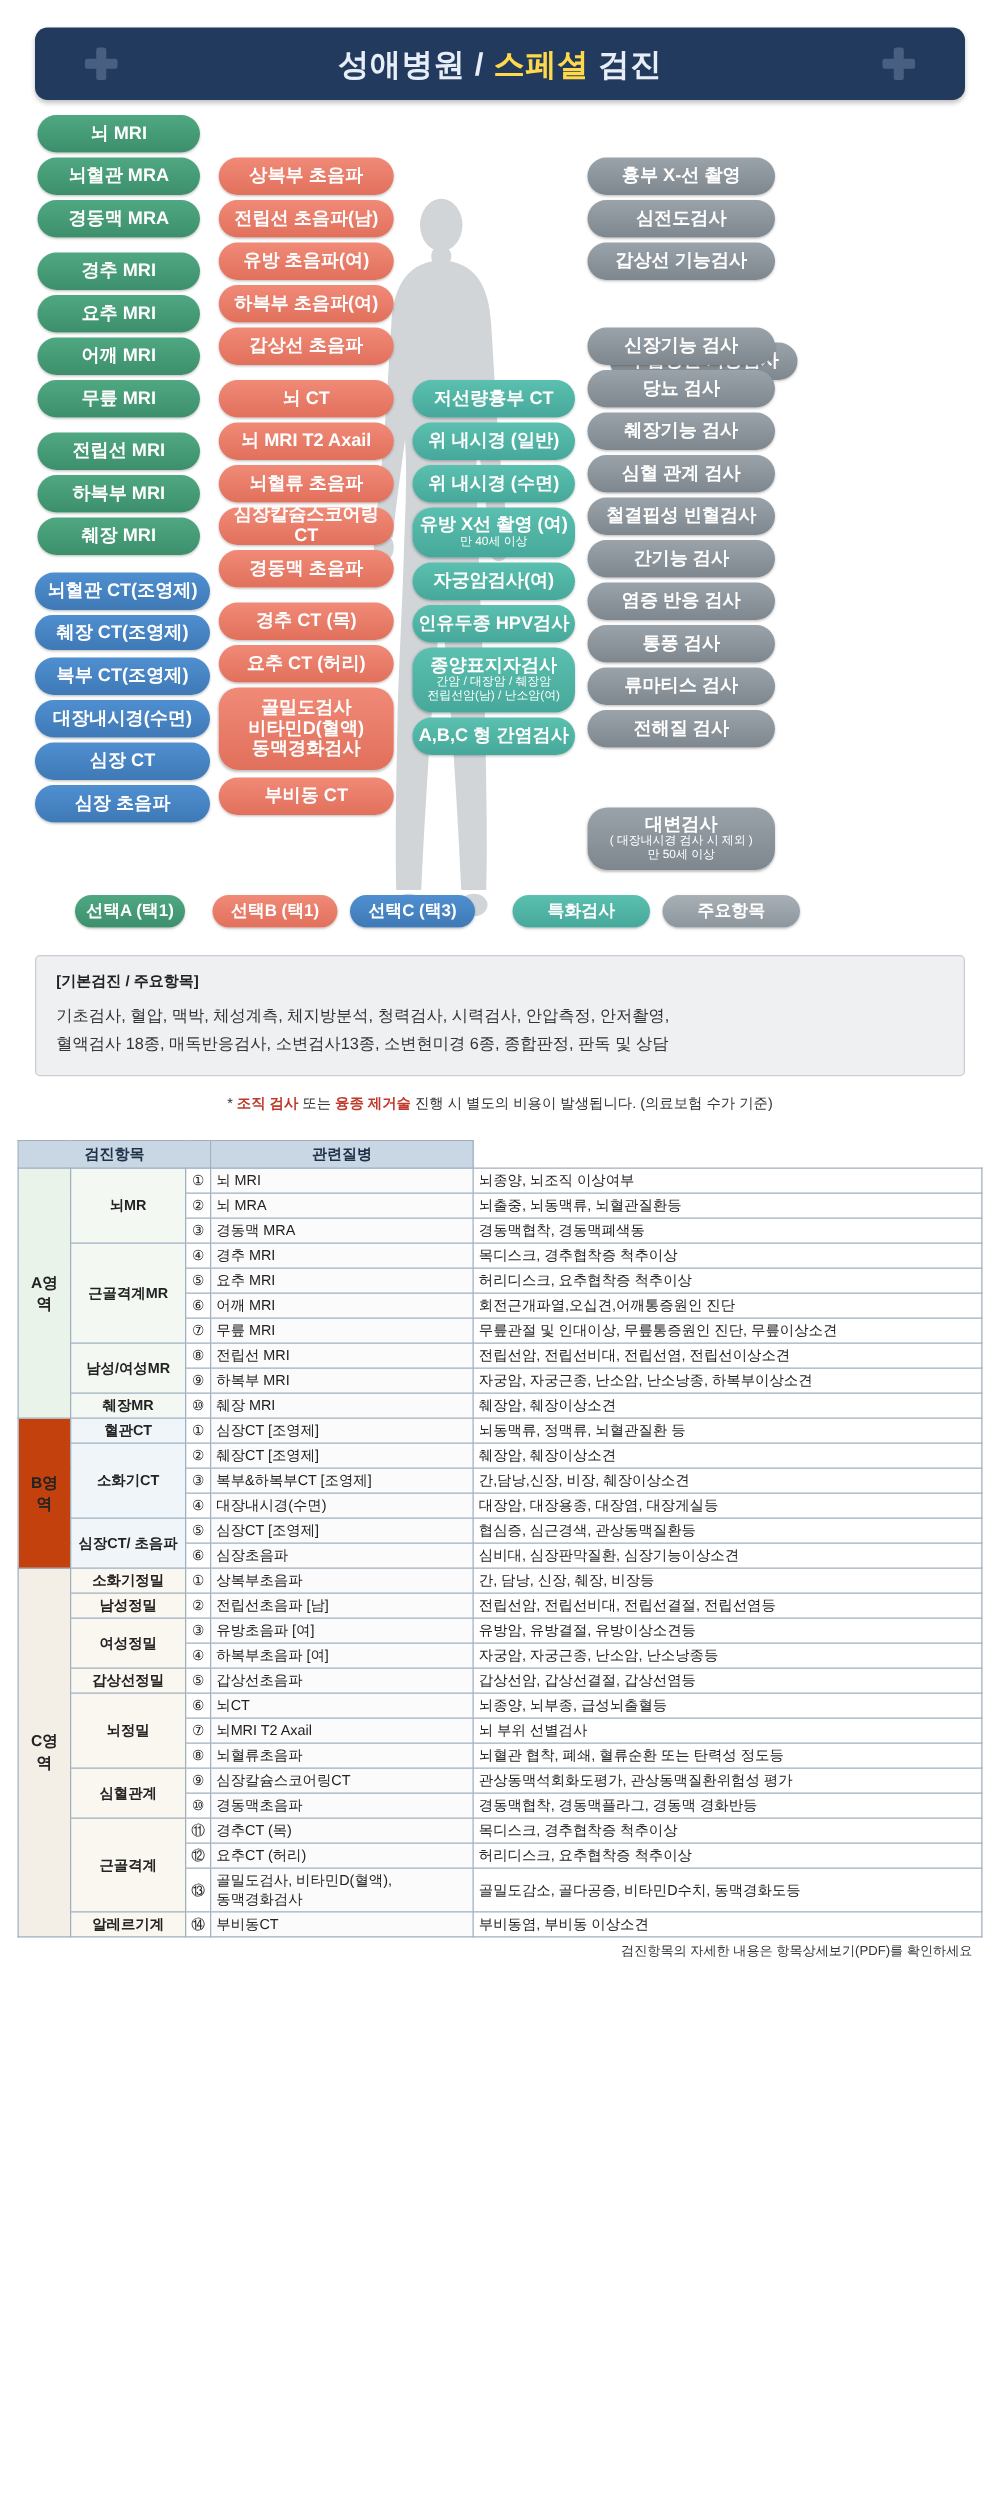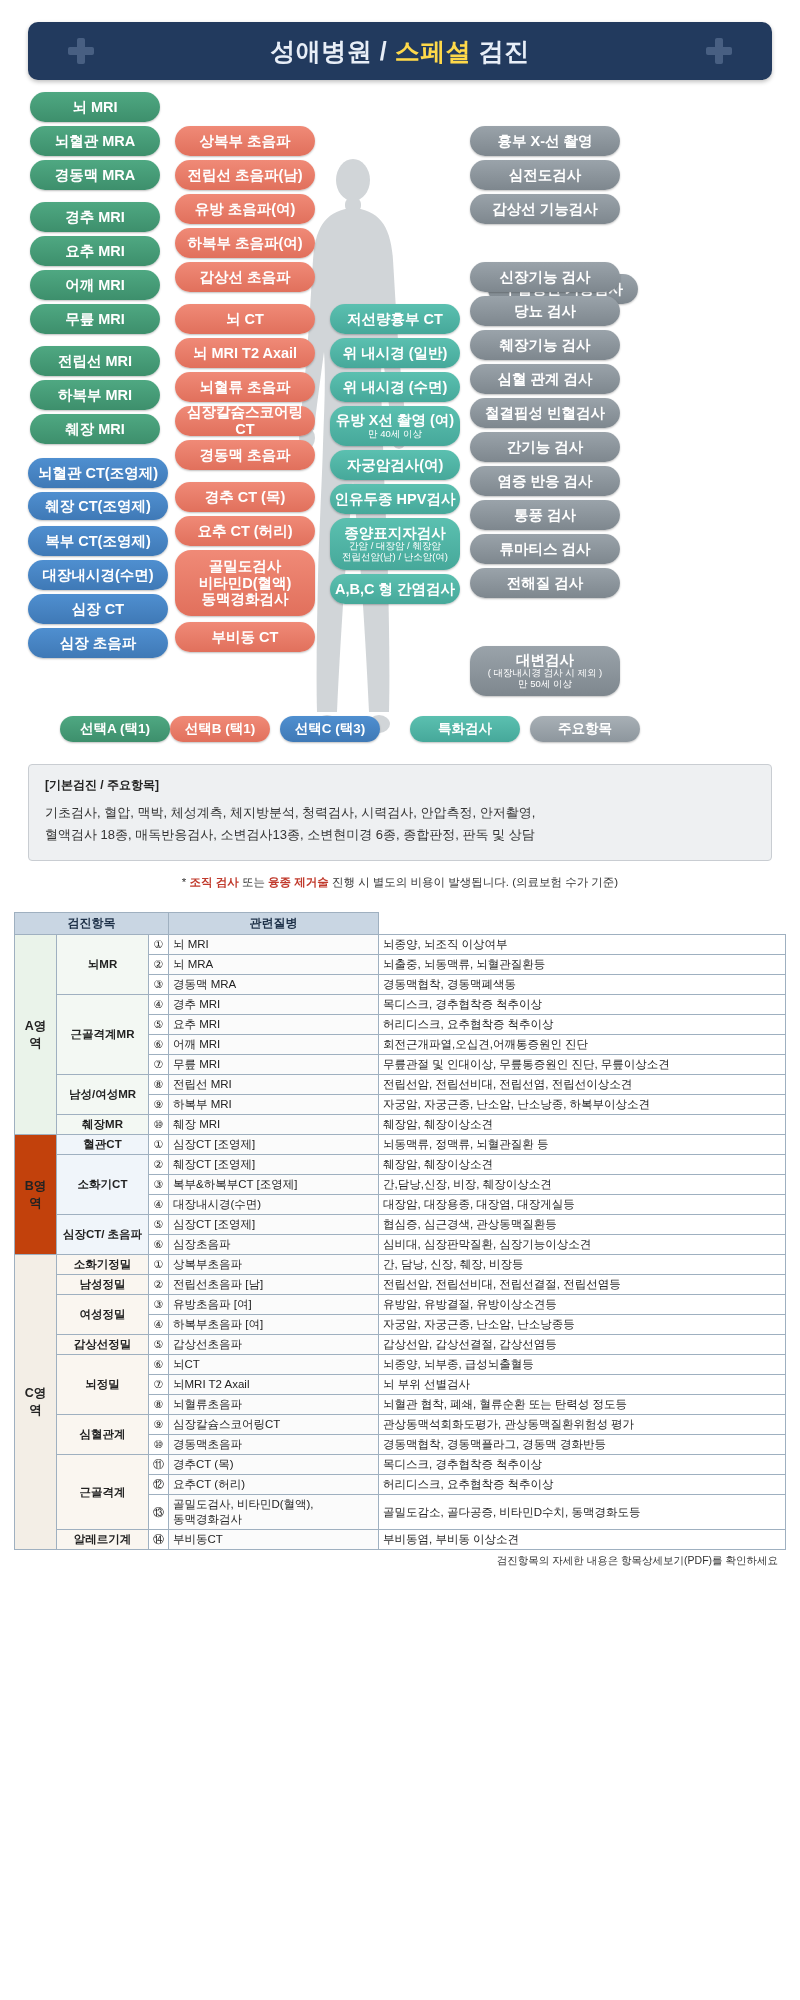--- a/index.html
+++ b/index.html
@@ -423,21 +423,21 @@
         <div class="pill g-grayd" style="left: 470px; top: 510px; width: 150px; height: 50px; margin-top: 44px;">
           <div>
             <span style="display:block">대변검사</span>
             <span class="tiny">( 대장내시경 검사 시 제외 )<br>만 50세 이상</span>
           </div>
         </div>
       </div>
   </div>
 
   <div class="legend" id="legend">
-      <div class="pill g-green" style="left: 30px; top: 0px; width: 110px;">선택A (택1)</div>
+      <div class="pill g-green" style="left: 30px; top: 0px; width: 88px;">선택A (택1)</div>
       <div class="pill g-salmon" style="left: 140px; top: 0px; width: 100px;">선택B (택1)</div>
       <div class="pill g-blue" style="left: 250px; top: 0px; width: 100px; text-align: right;">선택C (택3)</div>
       <div class="pill g-teal" style="left: 380px; top: 0px; width: 110px;">특화검사</div>
       <div class="pill g-gray" style="left: 500px; top: 0px; width: 110px;">주요항목</div>
     </div>
 
   <div class="basicbox">
     <div class="bb-title">[기본검진 / 주요항목]</div>
     <div class="bb-line">기초검사, 혈압, 맥박, 체성계측, 체지방분석, 청력검사, 시력검사, 안압측정, 안저촬영,</div>
     <div class="bb-line">혈액검사 18종, 매독반응검사, 소변검사13종, 소변현미경 6종, 종합판정, 판독 및 상담</div>

